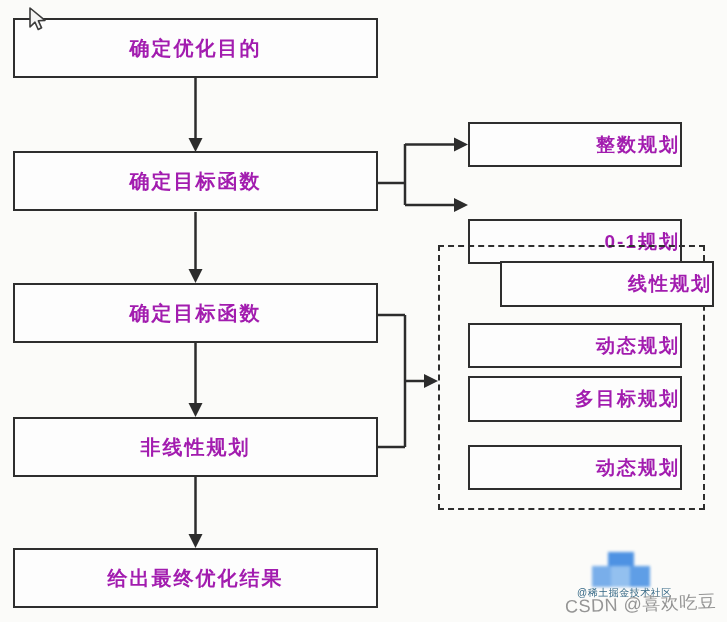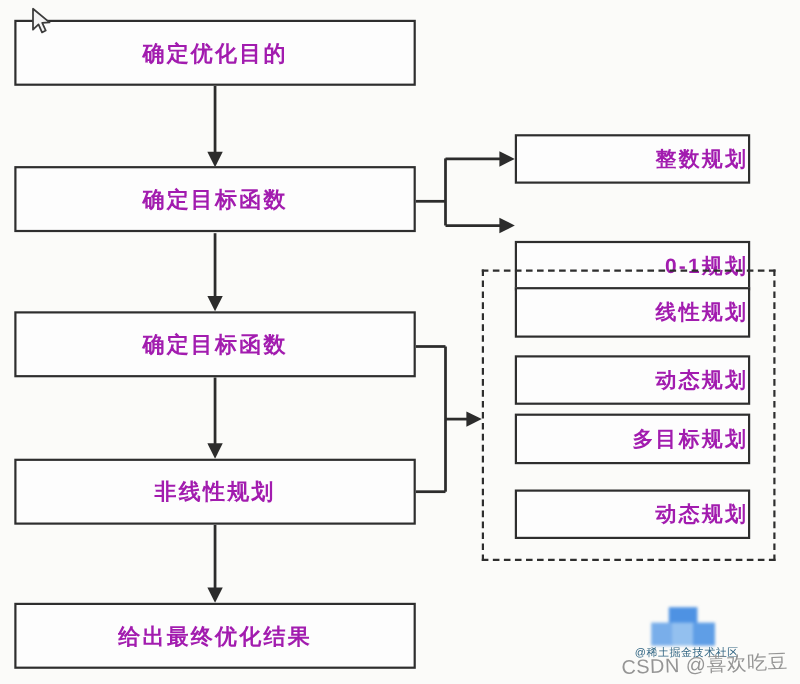--- a/index.html
+++ b/index.html
@@ -57,21 +57,21 @@
   }
   
   #step1 { top: 18px; }
   #step2 { top: 151px; }
   #step3 { top: 283px; }
   #step4 { top: 417px; }
   #step5 { top: 548px; }
   
   #branch1 { top: 122px; }
   #branch2 { top: 183px; margin-top: 36px; }
-  #ptype1  { top: 261px; height: 46px; }
+  #ptype1  { top: 261px; height: 46px; margin-left: 32px; }
   #ptype2  { top: 323px; }
   #ptype3  { top: 376px; height: 46px; }
   #ptype4  { top: 445px; padding-left: 48px; }
 
   .cursor {
     position: absolute;
     left: 26px;
     top: 6px;
     width: 24px;
     height: 28px;

